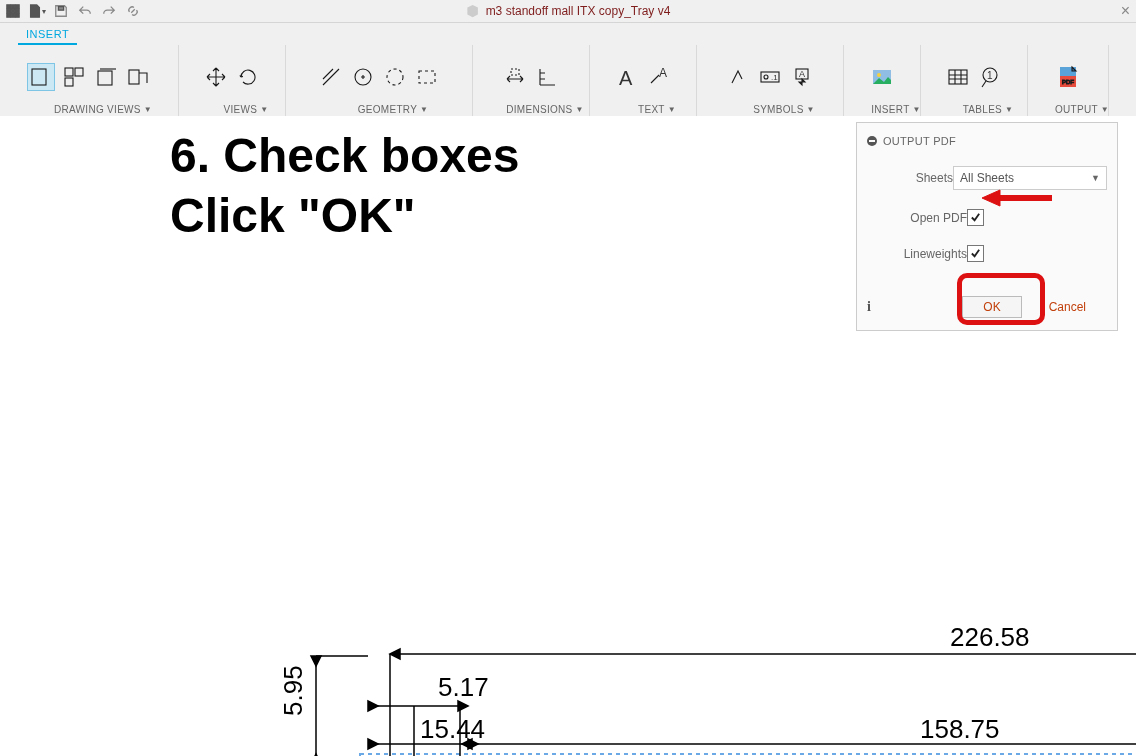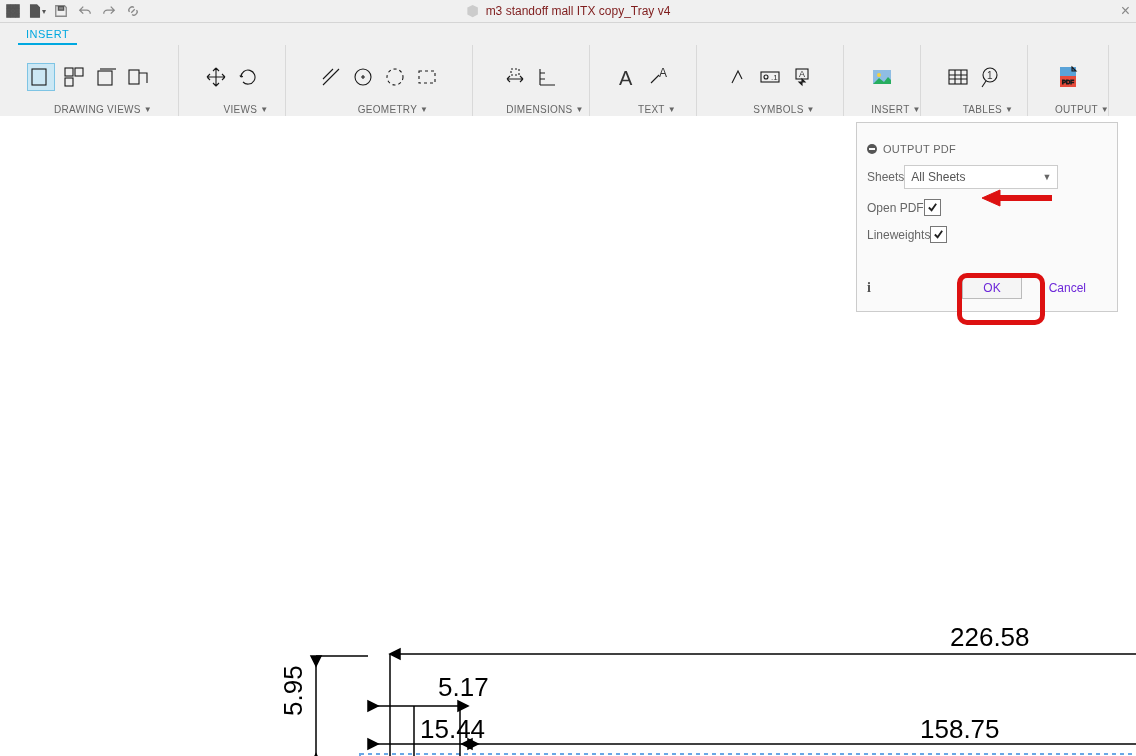--- a/index.html
+++ b/index.html
@@ -25,35 +25,35 @@
   .ic svg{width:24px;height:24px;stroke:#1a1a1a;fill:none;stroke-width:1.1;}
   .ic.sel{background:#cce8f5;border:1px solid #7ec4e4;}
   
   .pdf-icon svg rect.body{fill:#e74c3c;stroke:none;}
   .pdf-icon svg rect.top{fill:#5aa3d8;stroke:none;}
   .pdf-icon svg text{fill:#fff;font-size:6px;font-family:Arial;}
   
   .canvas{position:absolute;top:116px;left:0;right:0;bottom:0;background:#fff;}
   .instruction{position:absolute;top:10px;left:170px;font-weight:900;font-size:48px;line-height:1.25;color:#000;font-family:Arial,Helvetica,sans-serif;white-space:pre;}
   
-  .dialog{position:absolute;top:6px;right:18px;width:240px;background:#fafafa;border:1px solid #ccc;padding:20px 10px 12px;font-size:12px;color:#555;}
+  .dialog{position:absolute;top:6px;right:18px;width:240px;background:#fafafa;border:1px solid #ccc;padding:12px 10px 12px;font-size:12px;color:#555;}
   .dlg-title{font-size:11px;color:#666;display:flex;align-items:center;gap:6px;margin-bottom:8px;letter-spacing:0.3px;}
   .dlg-title .bullet{width:10px;height:10px;border-radius:50%;background:#555;display:inline-block;position:relative;}
   .dlg-title .bullet::after{content:"";position:absolute;left:2px;top:4px;width:6px;height:2px;background:#fafafa;}
-  .dlg-row{display:flex;align-items:center;justify-content:flex-start;margin:10px 0;}
+  .dlg-row{display:flex;align-items:center;justify-content:flex-end;margin:19px 0;}
   .dlg-row label{color:#666;font-size:12px;}
   .dlg-select{width:140px;height:22px;border:1px solid #ccc;background:#fff;display:flex;align-items:center;justify-content:space-between;padding:0 6px;font-size:12px;color:#555;cursor:pointer;}
   .dlg-select .caret{font-size:9px;color:#666;}
   .chk{width:15px;height:15px;border:1px solid #777;background:#fff;display:flex;align-items:center;justify-content:center;cursor:pointer;}
   .chk svg{width:11px;height:11px;stroke:#222;stroke-width:2;fill:none;}
   .arrow{position:absolute;}
   .arrow svg{stroke:#d11;fill:#d11;}
   .dlg-actions{display:flex;justify-content:flex-end;gap:6px;margin-top:34px;align-items:center;}
   .dlg-actions .info{margin-right:auto;font-weight:bold;font-family:Georgia,serif;font-size:14px;cursor:pointer;}
-  .btn{padding:3px 20px;border:1px solid #bbb;background:#f5f5f5;font-size:12px;color:#6d28d9;cursor:pointer;}
+  .btn{padding:3px 20px;border:1px solid #bbb;background:#f5f5f5;font-size:12px;color:#c2410c;cursor:pointer;}
   .btn.cancel{background:transparent;border-color:transparent;}
   .ok-highlight{position:absolute;border:5px solid #d11;border-radius:10px;width:78px;height:42px;right:72px;top:150px;pointer-events:none;}
   
   .drawing{position:absolute;left:0;top:400px;width:1136px;height:356px;}
   .drawing svg{width:100%;height:100%;}
 </style>
 </head>
 <body>
 
 <div class="titlebar">
@@ -316,20 +316,22 @@
     </div>
     <div class="panel-label">
         <span>OUTPUT</span>
         <span class="caret">▼</span>
       </div>
   </div>
 </div>
 
 <div class="canvas">
 
+  <div class="instruction">6. Check boxes
+Click "OK"</div>
 
   <div class="dialog">
     <div class="dlg-title">
       <span class="bullet"></span>
       <span>OUTPUT PDF</span>
     </div>
     <div class="dlg-row">
       <label>Sheets</label>
       <div class="dlg-select">
         <span>All Sheets</span>

